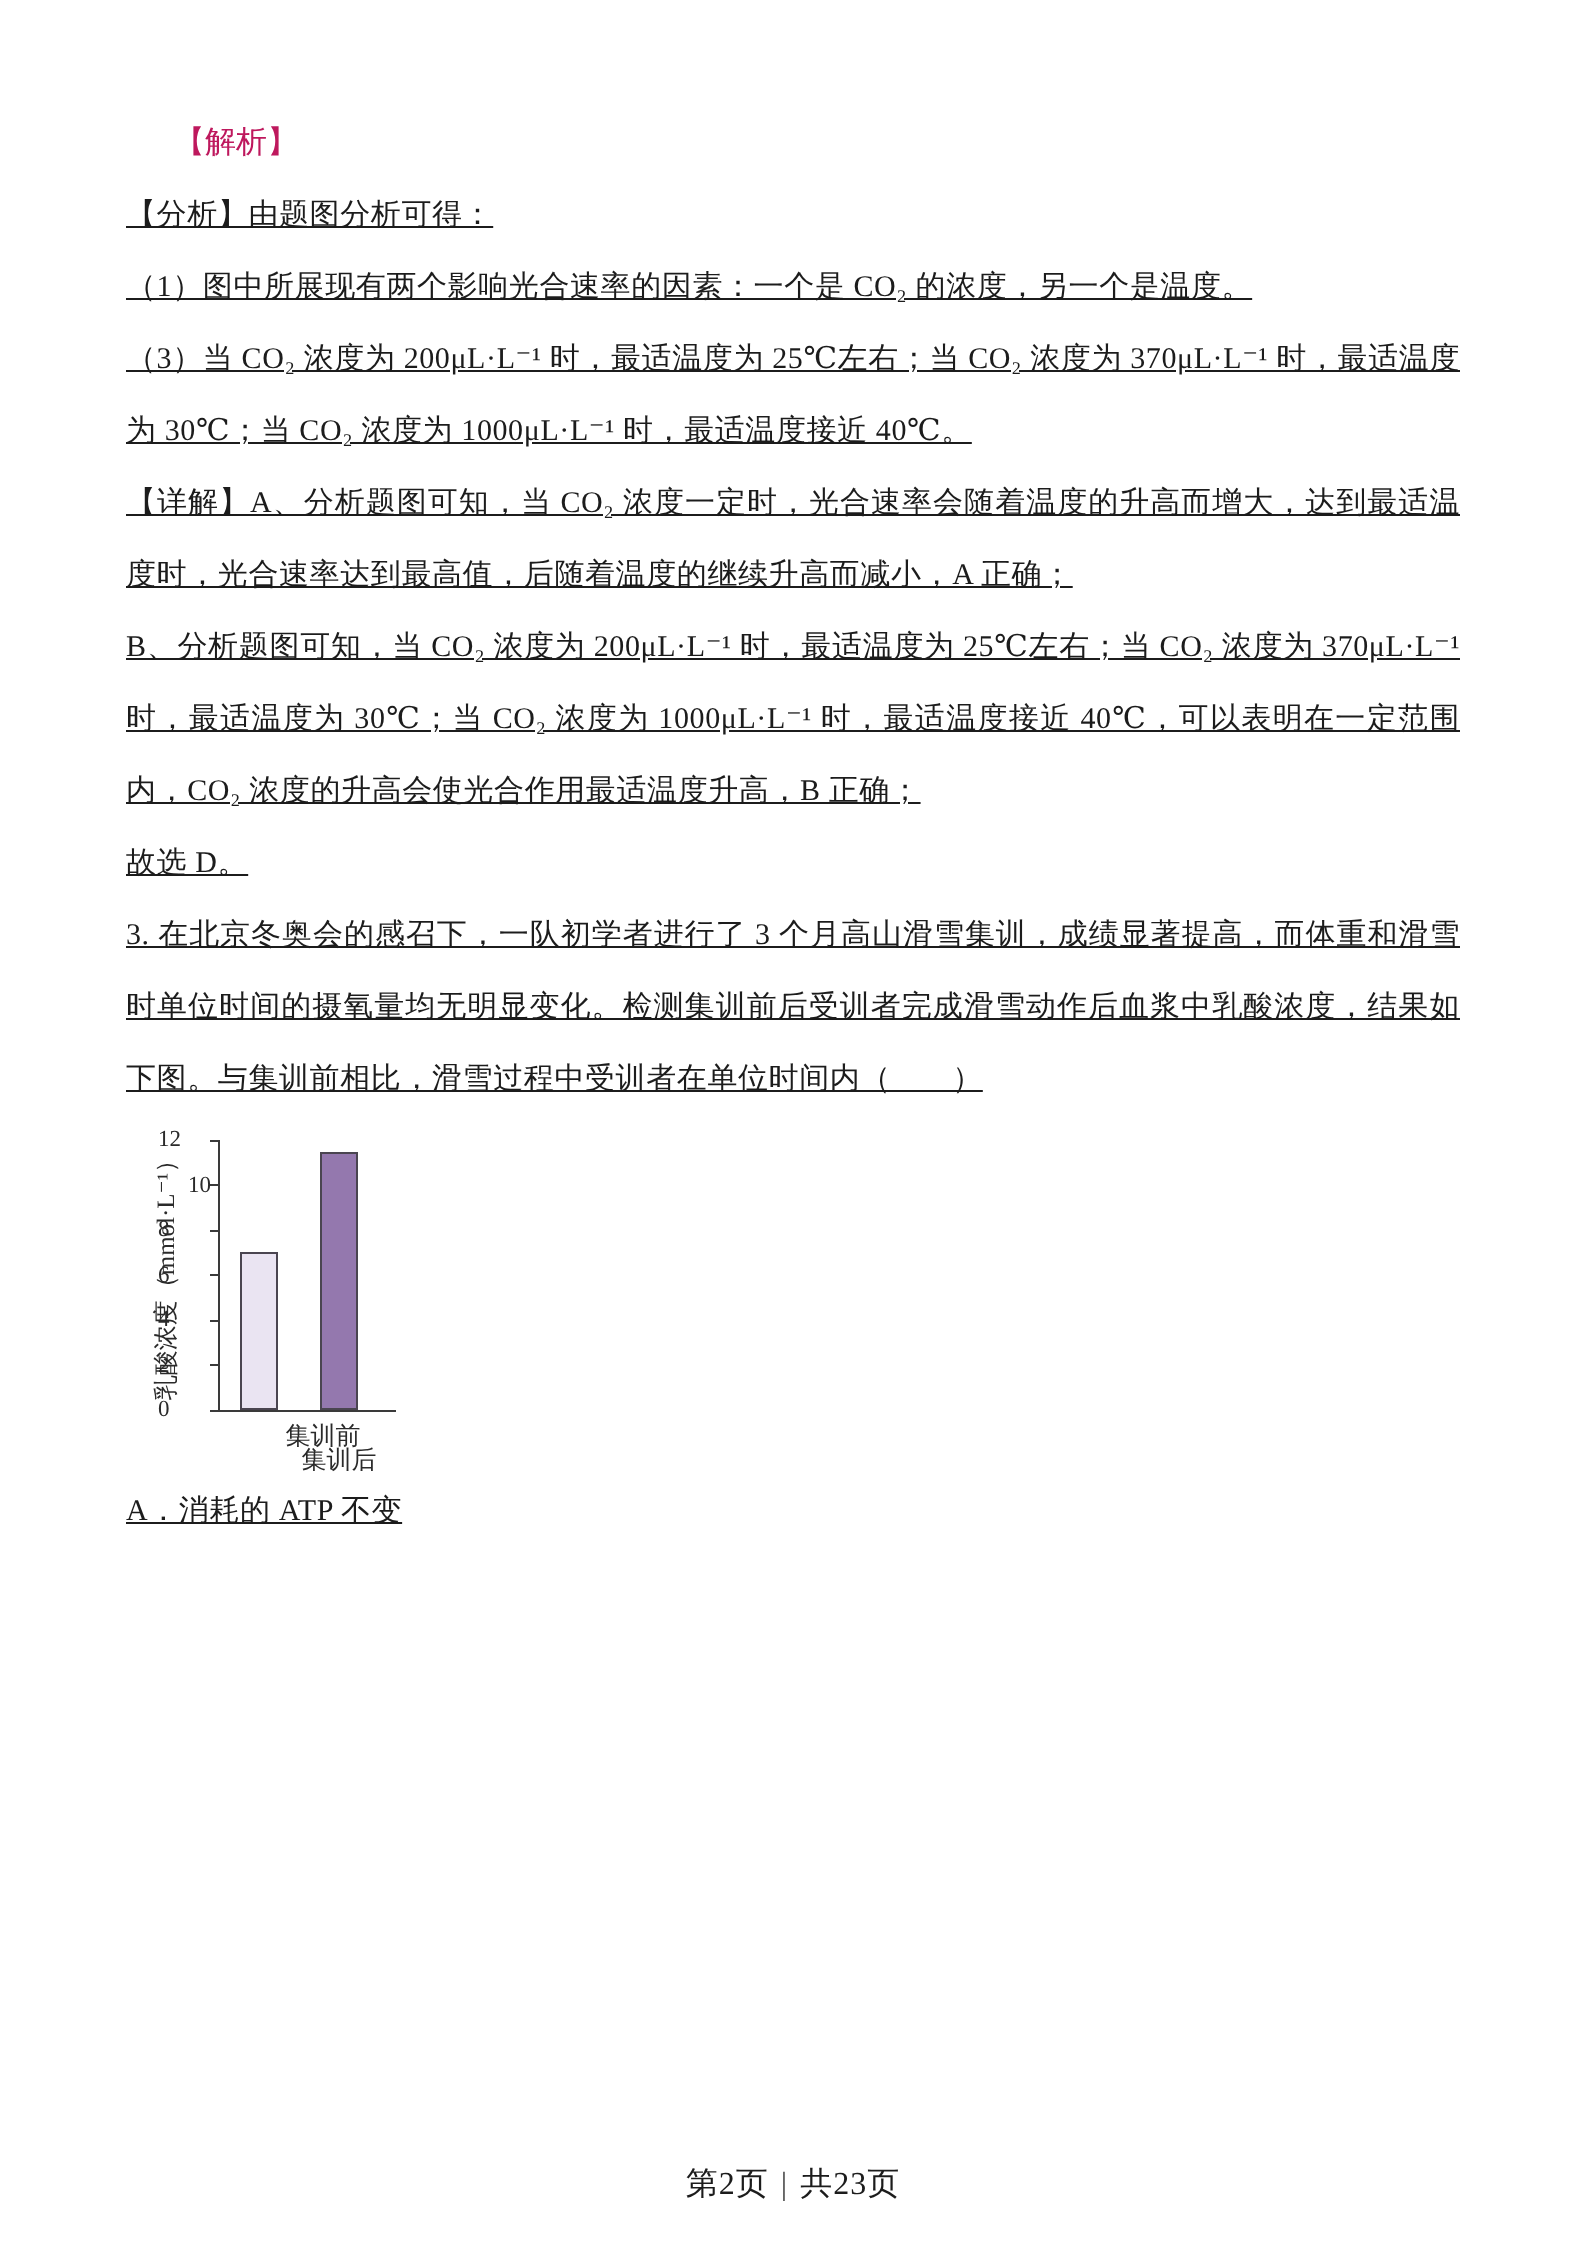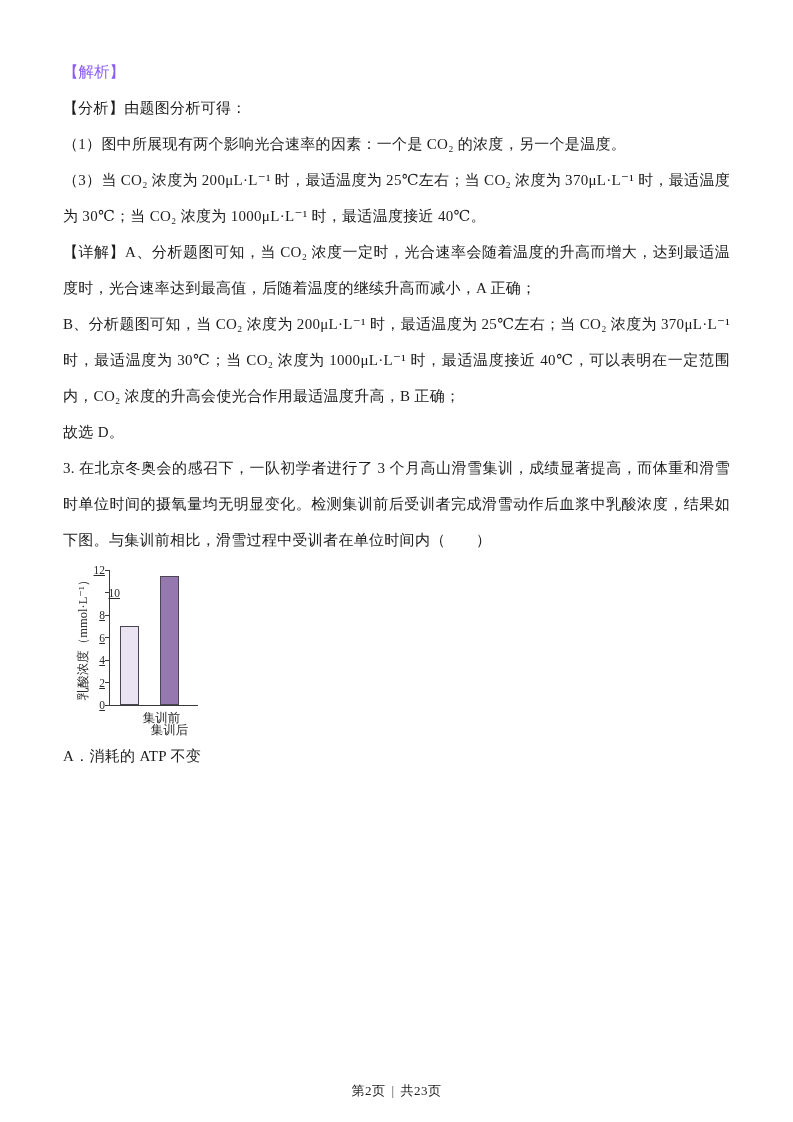--- a/index.html
+++ b/index.html
@@ -22,26 +22,28 @@
     left: 63px;
     top: 54px;
     width: 667px;
   }
   p.line {
     font-size: 15px;
     line-height: 36px;
     text-align: justify;
     letter-spacing: 0.3px;
     color: #1c1c1c;
+    text-decoration: underline;
   }
   p.heading {
     font-size: 15.5px;
     line-height: 36px;
-    color: #8b5cf6;
+    color: #be185d;
     font-weight: 400;
+    margin-left: 24px;
   }
   p.option { text-align: left; }
 
   
   .chart {
     position: relative;
     width: 160px;
     height: 170px;
     margin: 4px 0 6px 8px;
   }
@@ -55,43 +57,42 @@
     font-size: 12.5px;
     color: #2a2a2a;
     transform: rotate(-90deg);
     white-space: nowrap;
   }
   .chart .axis { position: absolute; background: #3a3a3a; }
   .chart .tick-mark { position: absolute; background: #3a3a3a; }
   .chart .tick-label {
     position: absolute;
     width: 26px;
-    text-align: right;
+    text-align: left;
     font-size: 11.5px;
     color: #2a2a2a;
     line-height: 14px;
-    text-decoration: underline;
   }
   .chart .bar { position: absolute; }
   .chart .x-label {
     position: absolute;
     width: 46px;
     text-align: center;
     font-size: 12.5px;
     color: #2a2a2a;
     line-height: 16px;
   }
 
   .footer {
     position: absolute;
     left: 0;
     width: 100%;
     top: 1082px;
     text-align: center;
-    font-size: 13px;
+    font-size: 16px;
     color: #1c1c1c;
     letter-spacing: 0.5px;
   }
   .footer .sep { color: #4a4a4a; padding: 0 6px; }
 </style>
 </head>
 <body>
 
 <div class="page">
   <div class="content">

